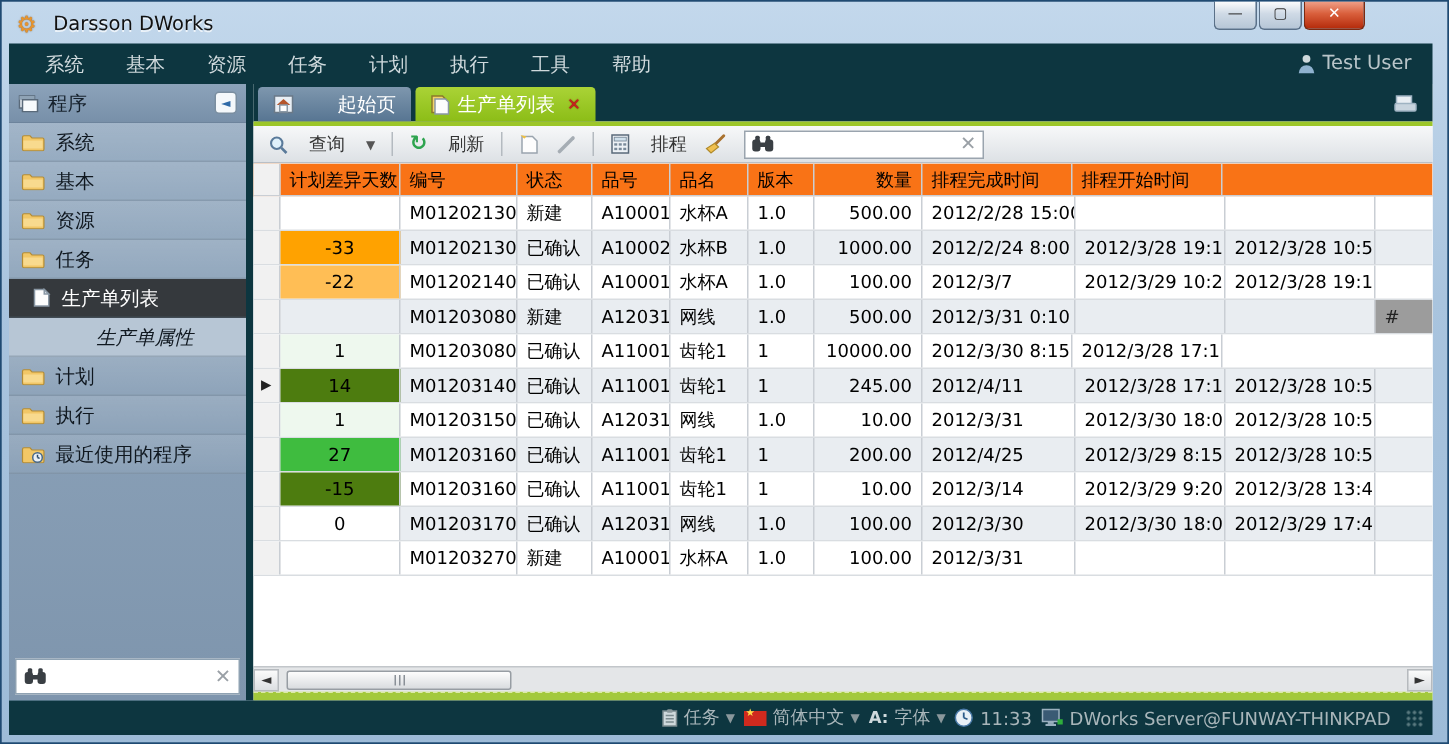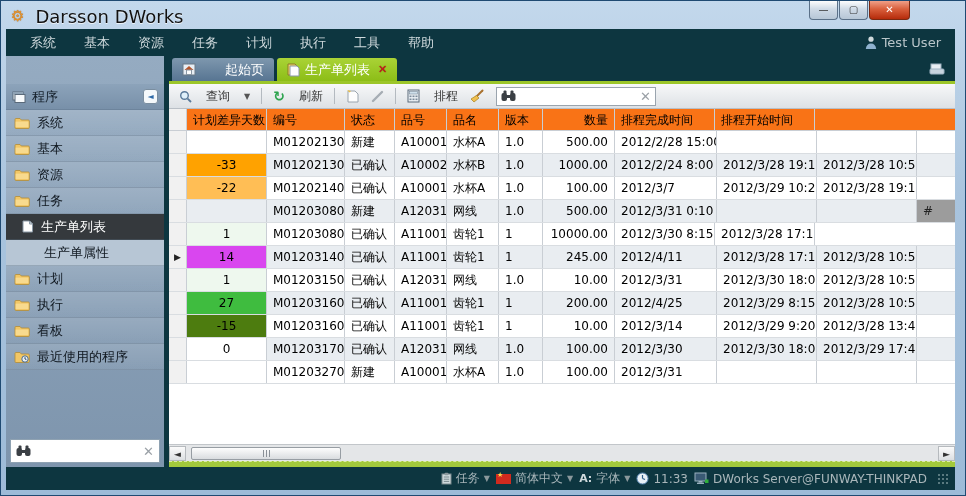--- a/index.html
+++ b/index.html
@@ -7,48 +7,48 @@
   body { background:#355a7e; }
 
   .window { width:966px; height:496px; background:#a9c4de;
     border:1px solid #1f4a72; padding:2px 10px 5px 5px;
     display:flex; flex-direction:column;
     background:linear-gradient(180deg,#c3d8ec 0%,#a9c4de 40%,#9dbbd8 100%); }
 
   
   .titlebar { height:26px; display:flex; align-items:center; padding:0 2px; position:relative; }
   .title-gear { font-size:15px; color:#e8952e; margin:0 5px 0 3px; line-height:1; text-shadow:0 0 1px #7a4a10; }
-  .title-text { font-size:18px; color:#111; text-shadow:0 1px 0 rgba(255,255,255,.7);padding-left:6px; }
+  .title-text { font-size:13px; color:#111; text-shadow:0 1px 0 rgba(255,255,255,.7);padding-left:6px; }
   .win-controls { position:absolute; right:45px; top:-2px; display:flex; }
   .win-btn { width:29px; height:19px; border:1px solid #5a7088; border-top:none;
     border-radius:0 0 4px 4px; background:linear-gradient(180deg,#fdfdfd,#cfdae6 45%,#b6c6d6);
     color:#333; font-size:10px; line-height:17px; text-align:center; margin-left:1px; cursor:pointer; }
   .win-btn.close { width:41px; background:linear-gradient(180deg,#f0a088,#d95f3c 45%,#b52b0b);
     color:#fff; border-color:#7a2a12; font-weight:bold; }
 
   
   .menubar { height:27px; background:#0d3640; display:flex; align-items:center; padding:0 10px; }
   .menu-item { color:#cfd9dc; font-size:13px; padding:0 14px; cursor:pointer; }
   .menu-user { margin-left:auto; display:flex; align-items:center; color:#b9c5c9; font-size:13px; gap:5px; padding-right:4px; }
 
   
   .main { flex:1; display:flex; min-height:0; }
 
   
   .sidebar { width:158px; background:linear-gradient(180deg,#95abc1,#7e95ad); display:flex; flex-direction:column; }
-  .sb-header { height:26px; display:flex; align-items:center; padding:0 6px; background:linear-gradient(180deg,#8ca3ba,#7890a9); border-bottom:1px solid #6d849c;margin-top:28px; }
+  .sb-header { height:26px; display:flex; align-items:center; padding:0 6px; background:linear-gradient(180deg,#8ca3ba,#7890a9); border-bottom:1px solid #6d849c; }
   .sb-header-label { font-size:13px; color:#15202b; margin-left:6px; }
   .sb-collapse { margin-left:auto; width:15px; height:15px; background:#f4f8fb; border:1px solid #7a8ea0; border-radius:3px;
     color:#2f6aa8; font-size:8px; line-height:13px; text-align:center; cursor:pointer; }
   .sb-items { flex:1; overflow:hidden; }
   .sb-item { height:26px; display:flex; align-items:center; padding:0 8px; font-size:13px; color:#101820;
     background:linear-gradient(180deg,rgba(255,255,255,.14),rgba(255,255,255,.04)); border-bottom:1px solid rgba(90,110,130,.35); cursor:pointer; }
   .sb-item .ico { margin-right:7px; display:inline-flex; }
   .sb-item.selected { background:#35393d; color:#fff; padding-left:16px; }
-  .sb-item.child { background:#b7c6d5; padding-left:38px; }
+  .sb-item.child { background:#b7c6d5; padding-left:58px;font-style:italic; }
   .sb-search { margin:4px; height:24px; background:#fff; border:1px solid #8fa2b2; display:flex; align-items:center; padding:0 5px; }
   .sb-search input { flex:1; border:none; outline:none; font-size:12px; min-width:0; background:transparent; }
   .sb-search .clear { color:#9aa0a6; font-weight:bold; font-size:13px; cursor:pointer; }
 
   
   .content { flex:1; display:flex; flex-direction:column; border-left:5px solid #0d3640; min-width:0; background:#fff; }
 
   .tabstrip { height:25px; background:#0d3640; display:flex; align-items:flex-end; }
   .tab { height:23px; display:flex; align-items:center; gap:5px; padding:0 10px; font-size:13px; color:#fff;
     border-radius:3px 3px 0 0; margin-left:3px; cursor:pointer; }
@@ -224,29 +224,20 @@
                 <path d="M1 2.5 q0-1 1-1 h4 l1.3 1.5 h7 q1 0 1 1 v6.5 q0 1 -1 1 h-12.3 q-1 0 -1-1 z" fill="#f2c766" stroke="#b38c36" stroke-width="0.8"></path>
                 <path d="M1.6 4.6 h12.8 v5.4 h-12.8 z" fill="#f8da8e"></path>
               </svg>
             </span>
             <span>执行</span>
           </div>
           <div class="sb-item">
             <span class="ico">
               <svg width="16" height="12" viewBox="0 0 16 12">
                 <path d="M1 2.5 q0-1 1-1 h4 l1.3 1.5 h7 q1 0 1 1 v6.5 q0 1 -1 1 h-12.3 q-1 0 -1-1 z" fill="#f2c766" stroke="#b38c36" stroke-width="0.8"></path>
-                <path d="M1.6 4.6 h12.8 v5.4 h-12.8 z" fill="#f8da8e"></path>
-              </svg>
-            </span>
-            <span>看板</span>
-          </div>
-          <div class="sb-item">
-            <span class="ico">
-              <svg width="16" height="12" viewBox="0 0 16 12">
-                <path d="M1 2.5 q0-1 1-1 h4 l1.3 1.5 h7 q1 0 1 1 v6.5 q0 1 -1 1 h-12.3 q-1 0 -1-1 z" fill="#f2c766" stroke="#b38c36" stroke-width="0.8"></path>
                 <circle cx="11" cy="8" r="3.2" fill="#e8eef4" stroke="#4a6a8a"></circle>
                 <line x1="11" y1="8" x2="11" y2="6.2" stroke="#2a4a6a"></line>
                 <line x1="11" y1="8" x2="12.4" y2="8.6" stroke="#2a4a6a"></line>
               </svg>
             </span>
             <span>最近使用的程序</span>
           </div>
         </div>
       <div class="sb-search">
         <svg width="15" height="12" viewBox="0 0 15 12">
@@ -427,21 +418,21 @@
               <div class="cell c-part">A11001</div>
               <div class="cell c-name">齿轮1</div>
               <div class="cell c-ver">1</div>
               <div class="cell c-qty">10000.00</div>
               <div class="cell c-end">2012/3/30 8:15</div>
               <div class="cell c-start">2012/3/28 17:13</div>
               <div class="cell c-extra"></div>
             </div>
             <div class="trow">
               <div class="cell c-ind">▶</div>
-              <div class="cell c-diff" style="background:#d946ef">14</div>
+              <div class="cell c-diff" style="background:#4d7c0f">14</div>
               <div class="cell c-no">M012031402</div>
               <div class="cell c-status">已确认</div>
               <div class="cell c-part">A11001</div>
               <div class="cell c-name">齿轮1</div>
               <div class="cell c-ver">1</div>
               <div class="cell c-qty">245.00</div>
               <div class="cell c-due">2012/4/11</div>
               <div class="cell c-end">2012/3/28 17:13</div>
               <div class="cell c-start">2012/3/28 10:52</div>
               <div class="cell c-extra"></div>

